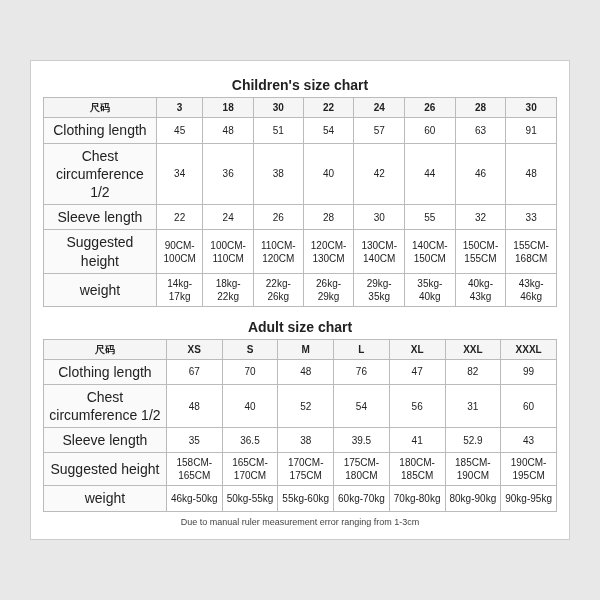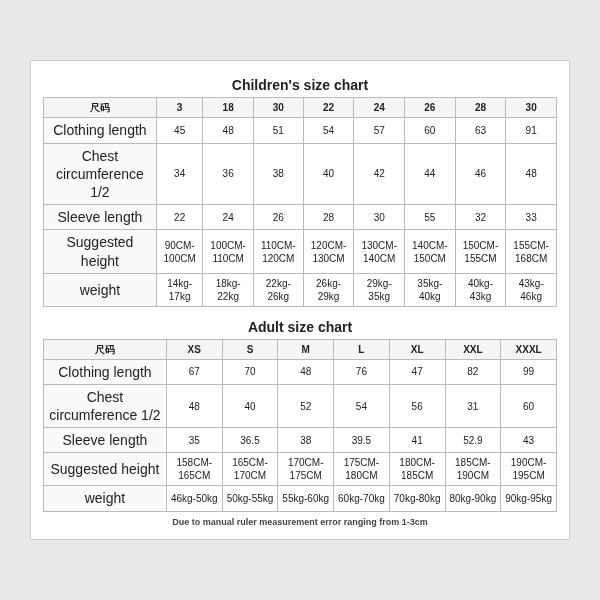--- a/index.html
+++ b/index.html
@@ -50,21 +50,20 @@
       background: #fafafa;
     }
     .divider {
       height: 6px;
     }
     .footer-note {
       text-align: center;
       font-size: 9px;
       color: #444;
       padding: 5px 0 2px;
-      font-weight: bold;
     }
   </style>
 </head>
 <body>
 
 <div class="chart-container">
 
   <div class="section-title">Children's size chart</div>
   <table>
     <thead>

